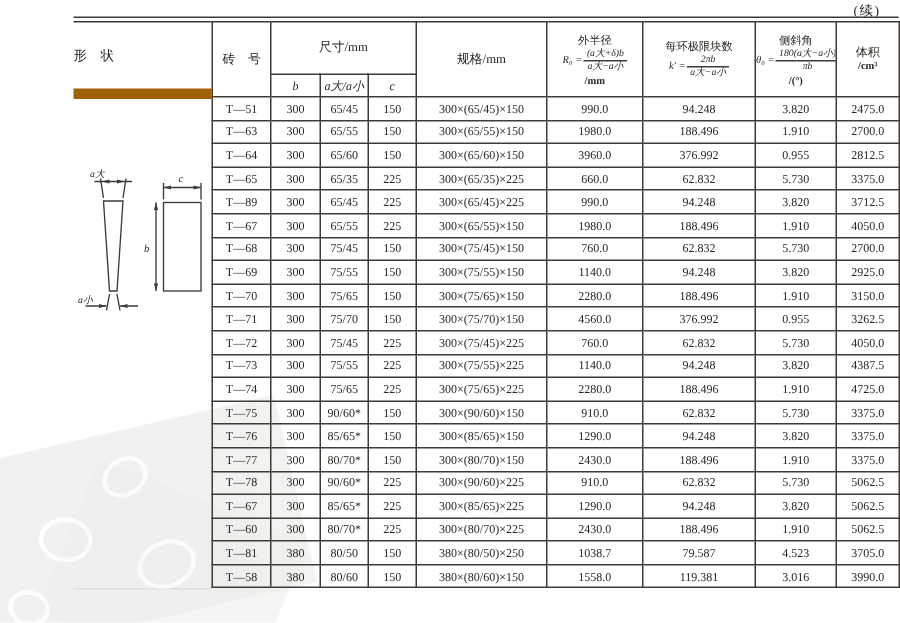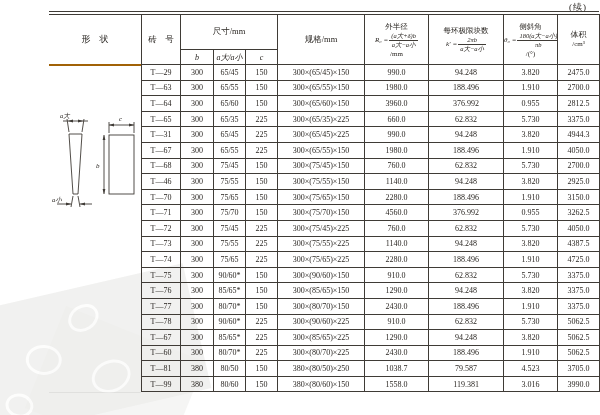--- a/index.html
+++ b/index.html
@@ -11,40 +11,40 @@
   
   .cont{position:absolute;top:1px;right:13px;font-size:9px;letter-spacing:1px;}
   
   .dbl-line{position:absolute;left:49px;top:11px;width:550px;border-top:1px solid #3f3b36;}
   
   .shape-col{
     position:absolute;left:49px;top:14px;width:92px;height:379px;
     border-top:1px solid #3f3b36;border-bottom:1px solid #3f3b36;box-sizing:border-box;
   }
   .shape-head{
-    height:51px;border-bottom:2px solid #a16207;box-sizing:border-box;
-    display:flex;align-items:center;justify-content:center;font-size:9px;
+    height:51px;border-bottom:7px solid #a16207;box-sizing:border-box;
+    display:flex;align-items:center;justify-content:flex-start;font-size:9px;
   }
   .shape-fig{display:flex;justify-content:center;}
   .shape-fig svg{margin-top:45px;}
   
   table.main{
     position:absolute;left:141px;top:14px;width:458px;
     border-collapse:collapse;table-layout:fixed;background:transparent;z-index:2;
   }
   table.main th,table.main td{
     border:1px solid #3f3b36;padding:0;text-align:center;vertical-align:middle;
     font-weight:normal;overflow:hidden;white-space:nowrap;
   }
   thead tr.h1 th{height:34px;}
   thead tr.h2 th{height:14px;font-style:italic;font-size:8px;}
   thead th{font-size:8.5px;}
   tbody td{height:14.6px;font-size:8px;}
   .ct{font-size:7.5px;line-height:9px;margin-top:1px;}
-  .cu{font-size:7px;line-height:9px;}
+  .cu{font-size:7px;line-height:9px;font-weight:bold;}
   .fm{font-size:7px;line-height:8px;margin:1px 0;font-style:italic;}
   .frac{display:inline-block;vertical-align:middle;text-align:center;margin-left:1px;}
   .frac .num{display:block;font-size:6.5px;line-height:8px;padding:0 2px;}
   .frac .den{display:block;font-size:6.5px;line-height:8px;padding:0 2px;border-top:1px solid #3f3b36;}
   .vtitle{font-size:8px;line-height:10px;}
   
   .wm{position:absolute;left:-35px;top:288px;width:235px;height:128px;z-index:1;
       transform:rotate(-13deg);background:#ededeb;opacity:.75;}
   .wm2{position:absolute;left:40px;top:330px;width:150px;height:110px;z-index:1;
       transform:rotate(22deg);background:#f1f1ef;opacity:.7;}
@@ -159,21 +159,21 @@
         </th>
       </tr>
       <tr class="h2">
         <th>b</th>
         <th>a大/a小</th>
         <th>c</th>
       </tr>
     </thead>
     <tbody id="rows-body">
         <tr>
-          <td>T—29</td>
+          <td>T—51</td>
           <td>300</td>
           <td>65/45</td>
           <td>150</td>
           <td>300×(65/45)×150</td>
           <td>990.0</td>
           <td>94.248</td>
           <td>3.820</td>
           <td>2475.0</td>
         </tr>
         <tr>
@@ -203,29 +203,29 @@
           <td>300</td>
           <td>65/35</td>
           <td>225</td>
           <td>300×(65/35)×225</td>
           <td>660.0</td>
           <td>62.832</td>
           <td>5.730</td>
           <td>3375.0</td>
         </tr>
         <tr>
-          <td>T—31</td>
+          <td>T—89</td>
           <td>300</td>
           <td>65/45</td>
           <td>225</td>
           <td>300×(65/45)×225</td>
           <td>990.0</td>
           <td>94.248</td>
           <td>3.820</td>
-          <td>4944.3</td>
+          <td>3712.5</td>
         </tr>
         <tr>
           <td>T—67</td>
           <td>300</td>
           <td>65/55</td>
           <td>225</td>
           <td>300×(65/55)×150</td>
           <td>1980.0</td>
           <td>188.496</td>
           <td>1.910</td>
@@ -236,21 +236,21 @@
           <td>300</td>
           <td>75/45</td>
           <td>150</td>
           <td>300×(75/45)×150</td>
           <td>760.0</td>
           <td>62.832</td>
           <td>5.730</td>
           <td>2700.0</td>
         </tr>
         <tr>
-          <td>T—46</td>
+          <td>T—69</td>
           <td>300</td>
           <td>75/55</td>
           <td>150</td>
           <td>300×(75/55)×150</td>
           <td>1140.0</td>
           <td>94.248</td>
           <td>3.820</td>
           <td>2925.0</td>
         </tr>
         <tr>
@@ -379,21 +379,21 @@
           <td>380</td>
           <td>80/50</td>
           <td>150</td>
           <td>380×(80/50)×250</td>
           <td>1038.7</td>
           <td>79.587</td>
           <td>4.523</td>
           <td>3705.0</td>
         </tr>
         <tr>
-          <td>T—99</td>
+          <td>T—58</td>
           <td>380</td>
           <td>80/60</td>
           <td>150</td>
           <td>380×(80/60)×150</td>
           <td>1558.0</td>
           <td>119.381</td>
           <td>3.016</td>
           <td>3990.0</td>
         </tr>
       </tbody>

